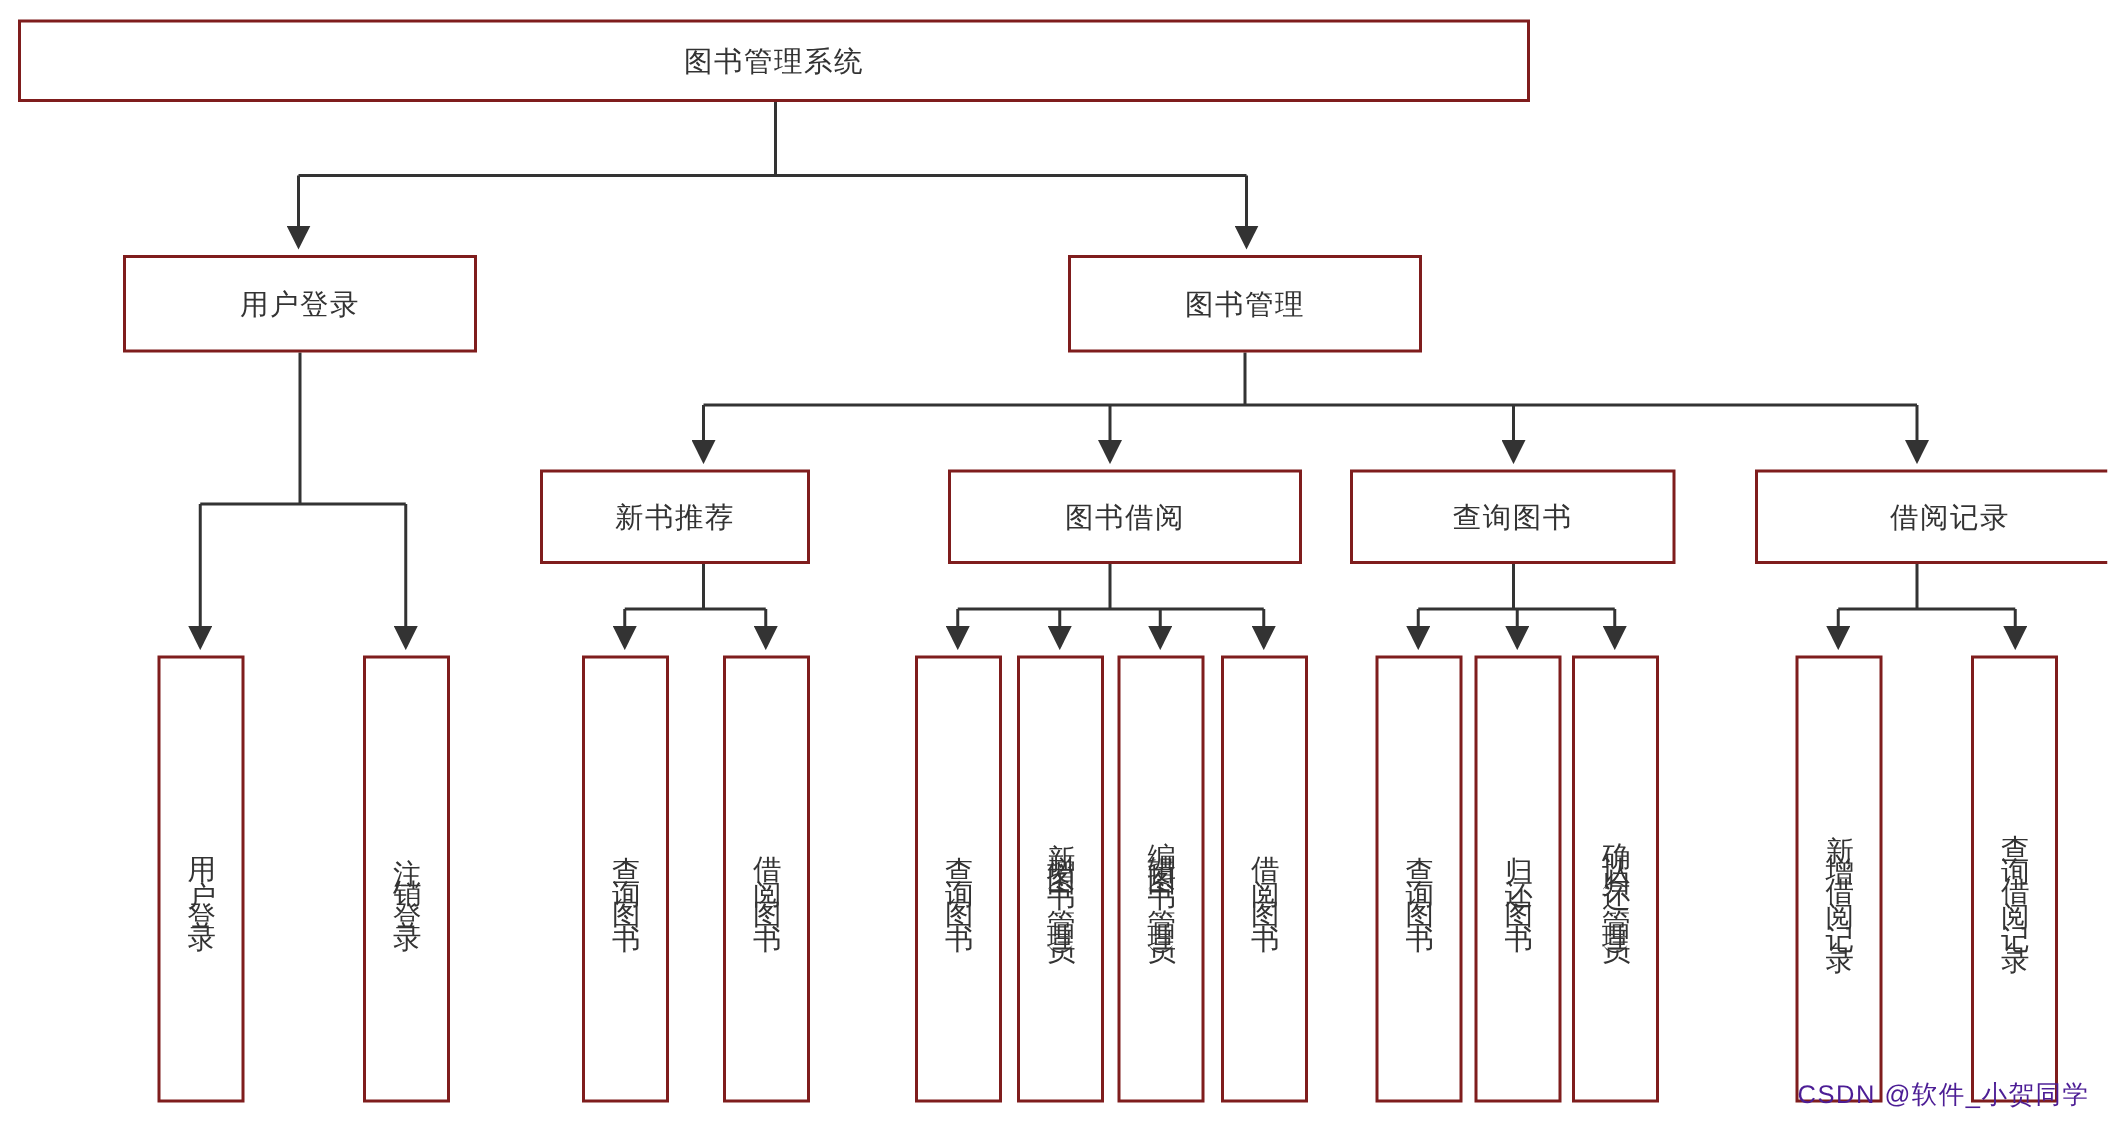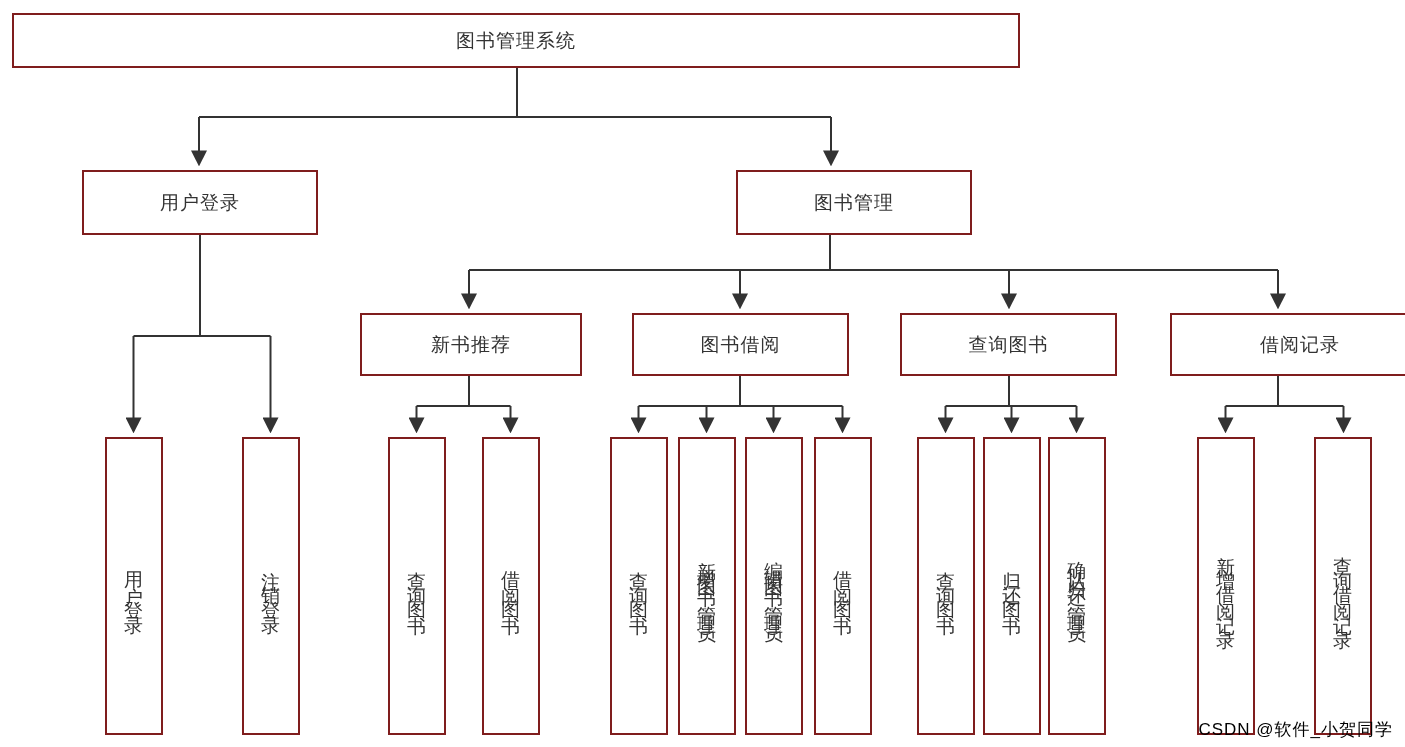--- a/index.html
+++ b/index.html
@@ -58,21 +58,21 @@
     color: #333333;
   }
   .vtext.long {
     letter-spacing: 9px;
   }
   .watermark {
     position: absolute;
     right: 12px;
     bottom: 6px;
     font-size: 17px;
-    color: #000000;
+    color: #4c1d95;
     letter-spacing: 1px;
     pointer-events: none;
   }
 </style>
 </head>
 <body>
 
 <div class="canvas">
 
   <svg class="connectors" width="1405" height="747" viewBox="0 0 1405 747" xmlns="http://www.w3.org/2000/svg">
@@ -114,24 +114,24 @@
 
       <path d="M1278,374 V406 M1225.5,406 H1343.5"></path>
       <line x1="1225.5" y1="406" x2="1225.5" y2="431" marker-end="url(#arrow)"></line>
       <line x1="1343.5" y1="406" x2="1343.5" y2="431" marker-end="url(#arrow)"></line>
     </g>
   </svg>
 
   <div class="box root">图书管理系统</div>
 
   <div class="box lvl2" style="left:82px;">用户登录</div>
-  <div class="box lvl2" style="left:736px;">图书管理</div>
+  <div class="box lvl2" style="left:712px;">图书管理</div>
 
-  <div class="box lvl3" style="left:360px;width:222px;">新书推荐</div>
-  <div class="box lvl3" style="left:632px;width:217px;">图书借阅</div>
+  <div class="box lvl3" style="left:360px;width:180px;">新书推荐</div>
+  <div class="box lvl3" style="left:632px;width:236px;">图书借阅</div>
   <div class="box lvl3" style="left:900px;width:217px;">查询图书</div>
   <div class="box lvl3" style="left:1170px;width:260px;">借阅记录</div>
 
   <div class="box leaf" style="left:105px;">
     <span class="vtext">用户登录</span>
   </div>
   <div class="box leaf" style="left:242px;">
     <span class="vtext">注销登录</span>
   </div>
 

